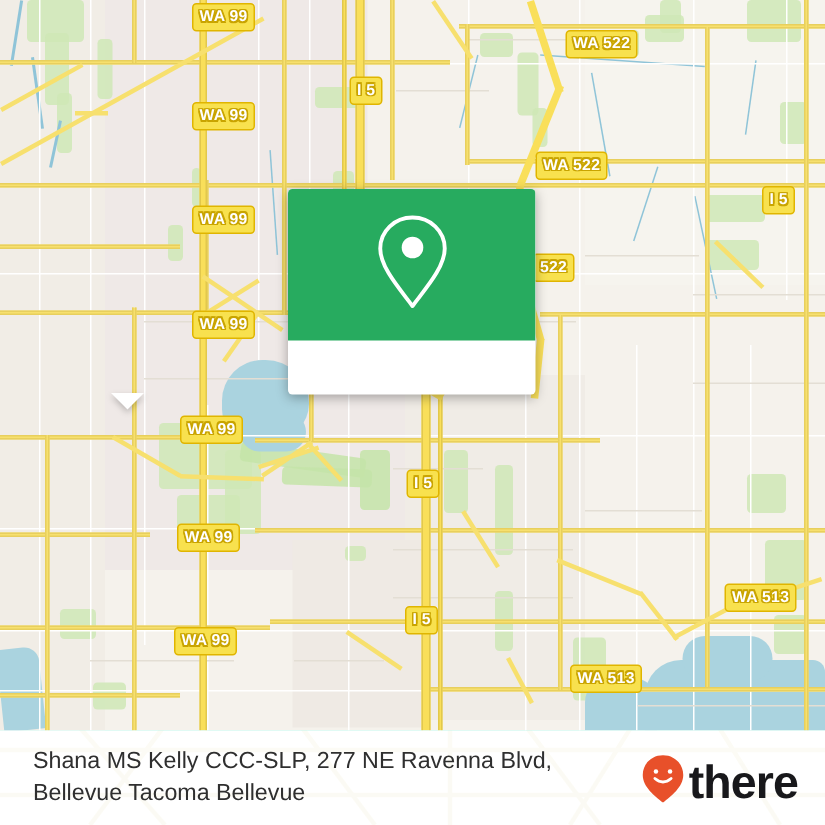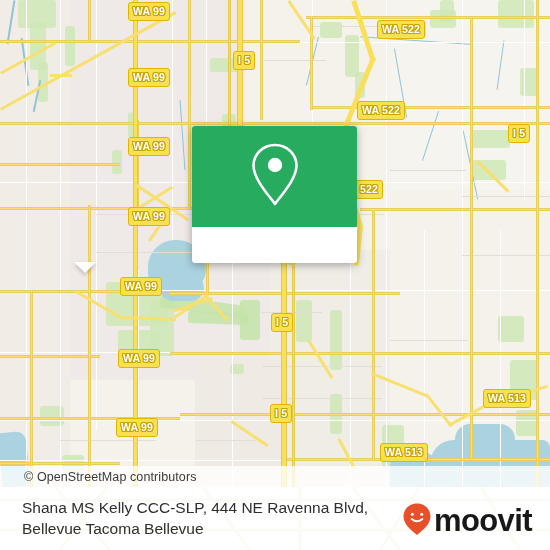--- a/index.html
+++ b/index.html
@@ -300,34 +300,31 @@
     <div class="diag" style="left:478px;top:160px;width:44px;height:3.4px;transform:rotate(44deg);"></div>
 
     <div id="shields">
         <div class="shield" style="left: 128px; top: 2px;">WA 99</div>
         <div class="shield" style="left: 377px; top: 20px;">WA 522</div>
         <div class="shield" style="left: 233px; top: 51px;">I 5</div>
         <div class="shield" style="left: 128px; top: 68px;">WA 99</div>
         <div class="shield" style="left: 357px; top: 101px;">WA 522</div>
         <div class="shield" style="left: 128px; top: 137px;">WA 99</div>
         <div class="shield" style="left: 508px; top: 124px;">I 5</div>
-        <div class="shield" style="left: 355px; top: 180px;">522</div>
+        <div class="shield" style="left: 355px; top: 169px;">522</div>
         <div class="shield" style="left: 128px; top: 207px;">WA 99</div>
         <div class="shield" style="left: 120px; top: 277px;">WA 99</div>
         <div class="shield" style="left: 271px; top: 313px;">I 5</div>
         <div class="shield" style="left: 118px; top: 349px;">WA 99</div>
         <div class="shield" style="left: 483px; top: 389px;">WA 513</div>
         <div class="shield" style="left: 116px; top: 418px;">WA 99</div>
         <div class="shield" style="left: 270px; top: 404px;">I 5</div>
         <div class="shield" style="left: 380px; top: 443px;">WA 513</div>
       </div>
 
-    <div class="attrib">
-      <span>© OpenStreetMap contributors</span>
-    </div>
   </div>
 
   <div class="tail"></div>
   <div class="card">
     <div class="card-inner">
       <div class="card-top">
         <span>
           <svg class="pin-svg" width="58" height="70" viewBox="0 0 58 70" fill="none">
             <path d="M29 5 C17 5 7.5 14.2 7.5 25.6 C7.5 38 20 52 29 64 C38 52 50.5 38 50.5 25.6 C50.5 14.2 41 5 29 5 Z" stroke="#ffffff" stroke-width="2.6" fill="none" stroke-linejoin="round"></path>
             <circle cx="29" cy="25" r="7.2" fill="#ffffff"></circle>
@@ -345,29 +342,29 @@
         <path d="M190 470 L250 550"></path>
         <path d="M300 470 L300 550"></path>
         <path d="M340 470 L400 550"></path>
         <path d="M430 470 L380 550"></path>
         <path d="M470 470 L520 550"></path>
         <path d="M0 500 L550 500"></path>
         <path d="M0 530 L550 530"></path>
       </g>
     </svg>
     <div class="footer-text">
-      <div>Shana MS Kelly CCC-SLP, 444 NE Ravenna Blvd,</div>
+      <div>Shana MS Kelly CCC-SLP, 277 NE Ravenna Blvd,</div>
       <div>Bellevue Tacoma Bellevue</div>
     </div>
     <div class="brand">
       <span>
         <svg width="30" height="34" viewBox="0 0 30 34">
           <path d="M15 1.5 C7.3 1.5 1.5 7.3 1.5 14.6 C1.5 22.5 9.6 28.8 15 33 C20.4 28.8 28.5 22.5 28.5 14.6 C28.5 7.3 22.7 1.5 15 1.5 Z" fill="#E8502A"></path>
           <circle cx="10.3" cy="12.3" r="1.5" fill="#ffffff"></circle>
           <circle cx="19.7" cy="12.3" r="1.5" fill="#ffffff"></circle>
           <path d="M9.6 17 Q15 21.6 20.4 17" stroke="#ffffff" stroke-width="1.9" fill="none" stroke-linecap="round"></path>
         </svg>
       </span>
-      <span class="brand-word">moovit</span>
+      <span class="brand-word">there</span>
     </div>
   </div>
 
 </div>
 
 </body></html>

